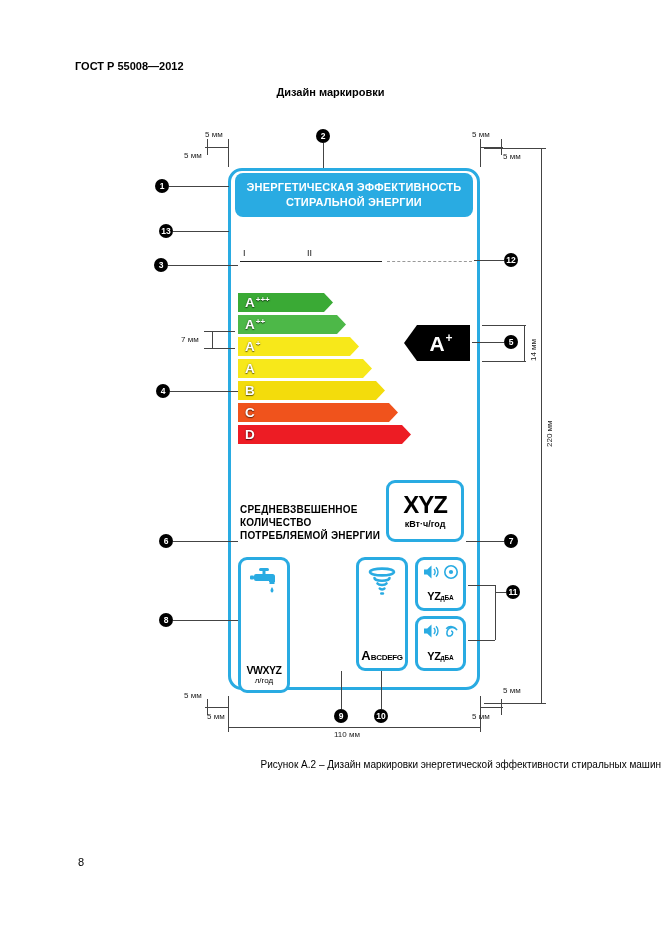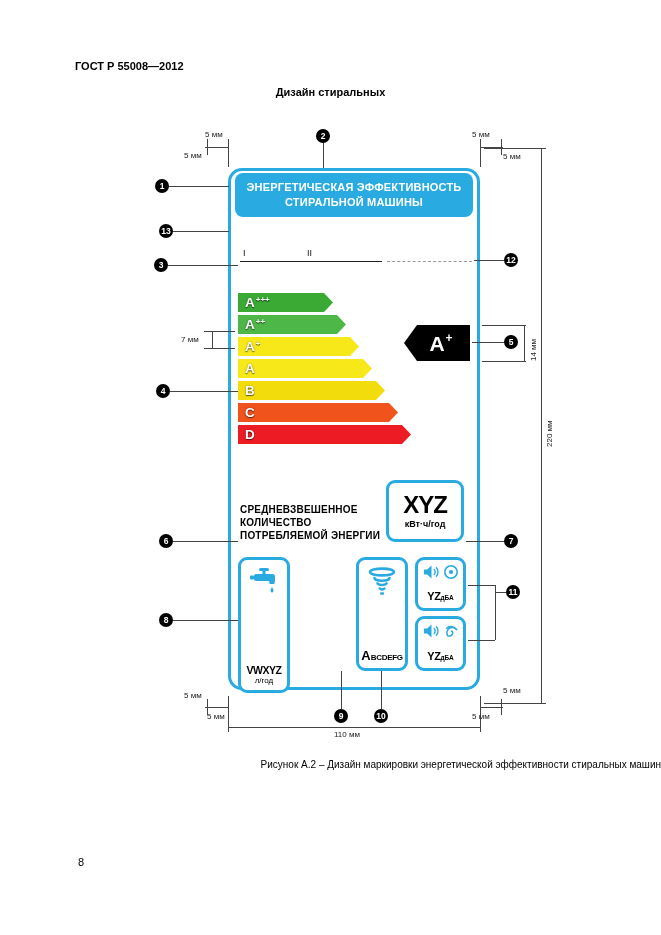--- a/index.html
+++ b/index.html
@@ -73,29 +73,29 @@
   .spinval { display:flex; align-items:baseline; font-weight:bold; }
   .spinval .first { font-size:13px; }
   .spinval .rest { font-size:8px; letter-spacing:-.3px; }
 </style>
 </head>
 <body>
 
 <div class="page">
 
   <div class="doc-number">ГОСТ Р 55008—2012</div>
-  <div class="section-title">Дизайн стиральных</div>
+  <div class="section-title">Дизайн маркировки</div>
   <div class="figure-caption">Рисунок А.2 – Дизайн маркировки энергетической эффективности стиральных машин</div>
   <div class="page-number">8</div>
 
   <div class="frame"></div>
 
   <div class="lbl-header">
     <div>ЭНЕРГЕТИЧЕСКАЯ ЭФФЕКТИВНОСТЬ</div>
-    <div>СТИРАЛЬНОЙ МАШИНЫ</div>
+    <div>СТИРАЛЬНОЙ ЭНЕРГИИ</div>
   </div>
 
   <div class="brand-mark" style="left:243px;top:248px">I</div>
   <div class="brand-mark" style="left:307px;top:248px">II</div>
   <div class="bline" style="left:240px;top:261px;width:142px"></div>
   <div class="bline-dash" style="left:387px;top:261px;width:85px"></div>
 
   <div class="arrows">
       <div class="class-arrow" style="width: 95px; background: rgb(58, 170, 53);">
         <span class="cl">A</span>

